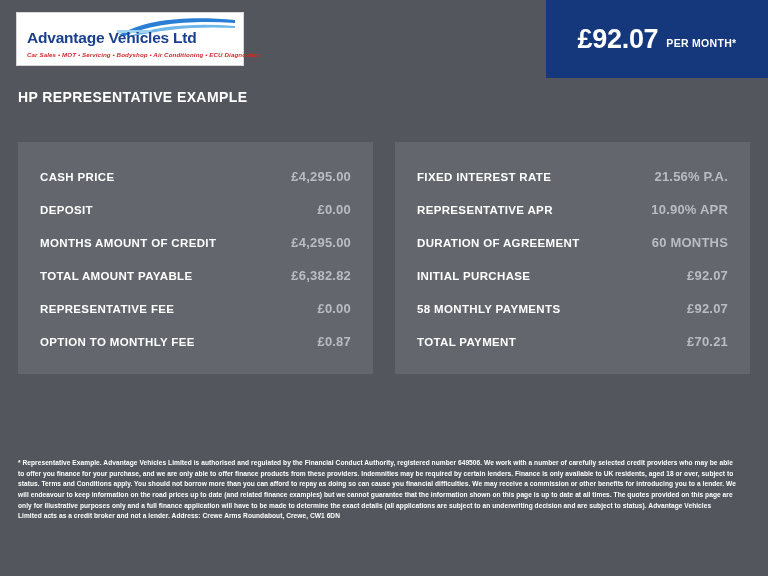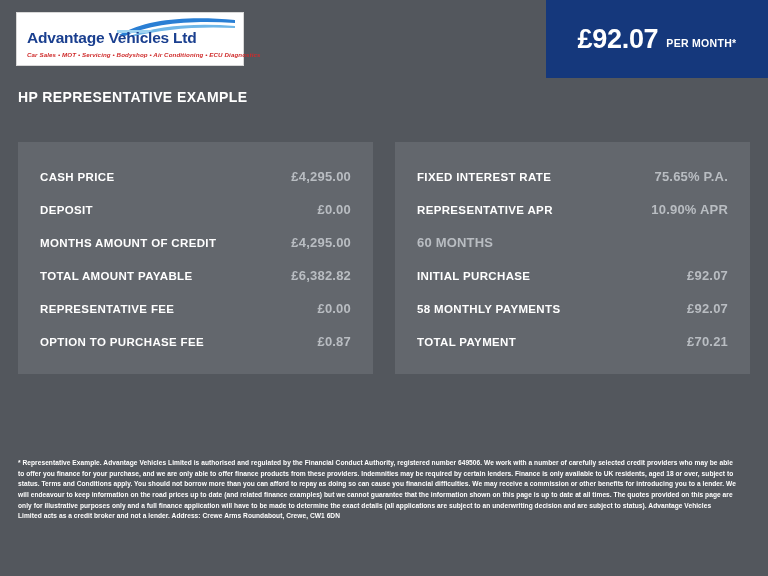--- a/index.html
+++ b/index.html
@@ -193,35 +193,36 @@
       </div>
       <div class="row">
         <span class="row-label">TOTAL AMOUNT PAYABLE</span>
         <span class="row-value">£6,382.82</span>
       </div>
       <div class="row">
         <span class="row-label">REPRESENTATIVE FEE</span>
         <span class="row-value">£0.00</span>
       </div>
       <div class="row">
-        <span class="row-label">OPTION TO PURCHASE FEE</span>
+        <span class="row-label">OPTION TO MONTHLY FEE</span>
         <span class="row-value">£0.87</span>
       </div>
     </div>
 
     <div class="panel">
       <div class="row">
         <span class="row-label">FIXED INTEREST RATE</span>
-        <span class="row-value">75.65% P.A.</span>
+        <span class="row-value">21.56% P.A.</span>
       </div>
       <div class="row">
         <span class="row-label">REPRESENTATIVE APR</span>
         <span class="row-value">10.90% APR</span>
       </div>
       <div class="row">
+        <span class="row-label">DURATION OF AGREEMENT</span>
         <span class="row-value">60 MONTHS</span>
       </div>
       <div class="row">
         <span class="row-label">INITIAL PURCHASE</span>
         <span class="row-value">£92.07</span>
       </div>
       <div class="row">
         <span class="row-label">58 MONTHLY PAYMENTS</span>
         <span class="row-value">£92.07</span>
       </div>

